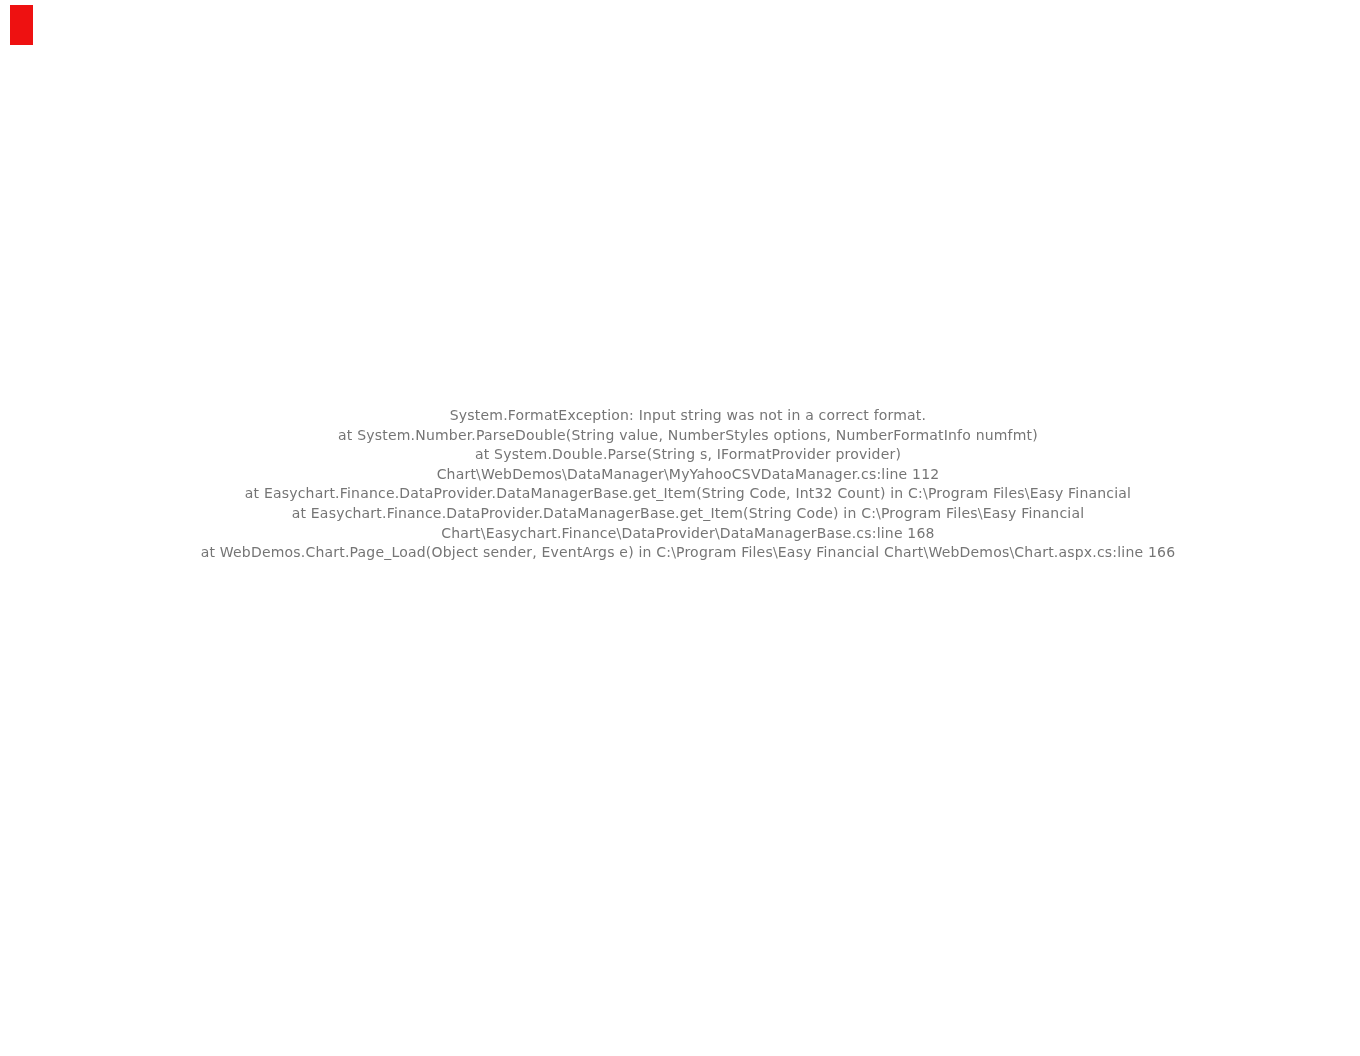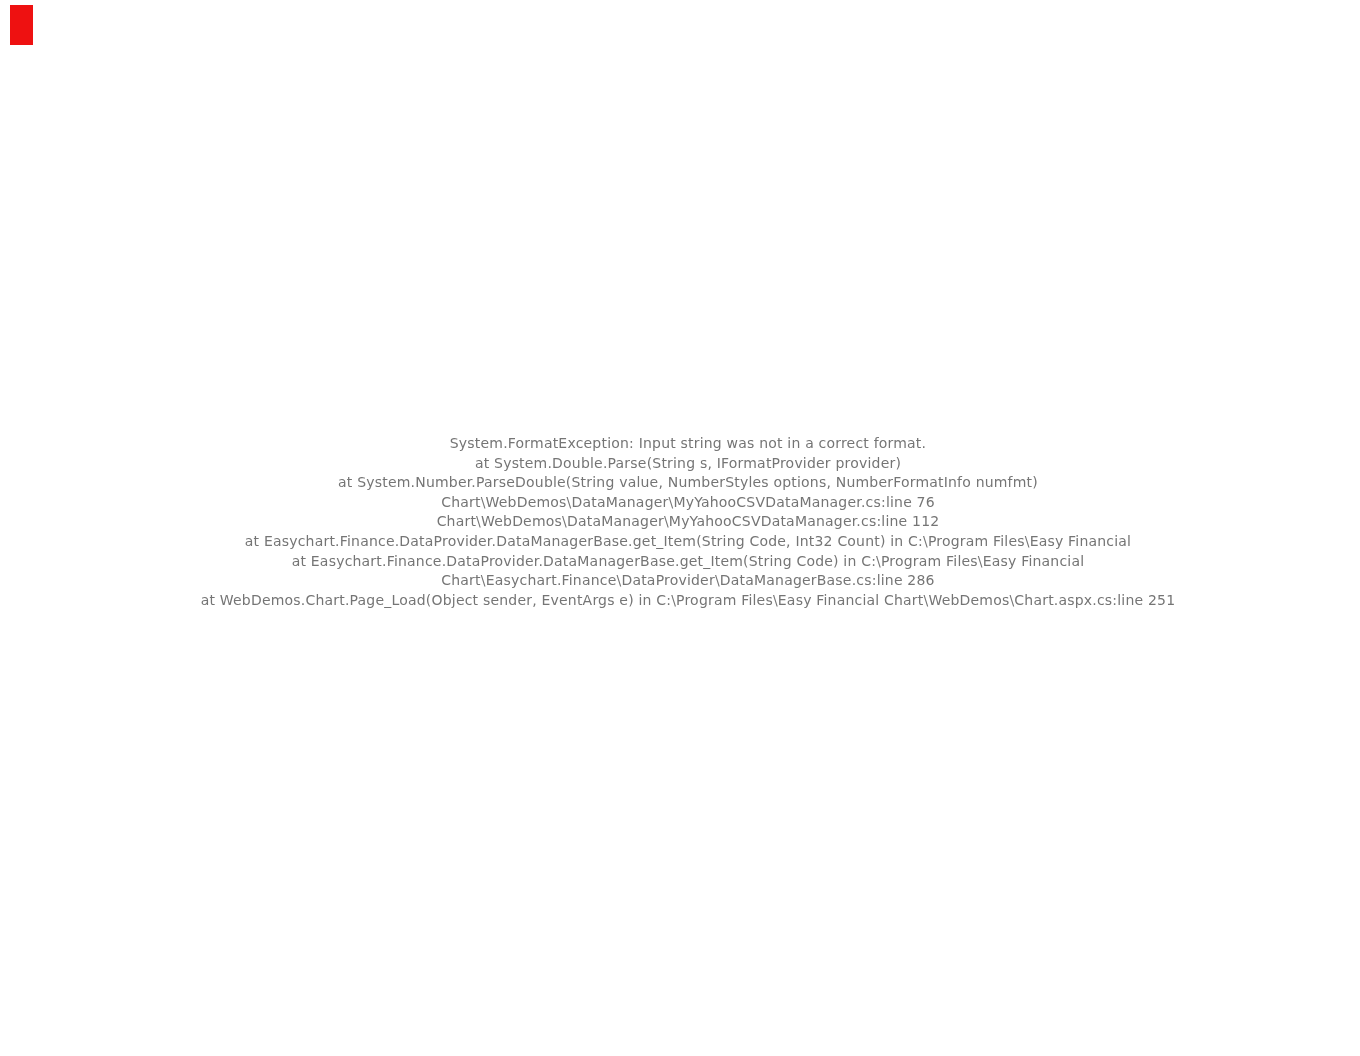--- a/index.html
+++ b/index.html
@@ -25,38 +25,36 @@
   .trace {
     position: absolute;
     left: 16px;
     top: 406px;
     width: 1344px;
     text-align: center;
     font-size: 14px;
     line-height: 19.6px;
     letter-spacing: 0.2px;
     color: #757575;
-    margin-top: 28px;
   }
   .trace-line {
     white-space: nowrap;
   }
 </style>
 </head>
 <body>
 
 <div>
 
   <div class="red-marker" style="background: rgb(238, 17, 17);"></div>
 
   <div class="trace">
     <div class="trace-line">System.FormatException: Input string was not in a correct format.</div>
+    <div class="trace-line">at System.Number.ParseDouble(String value, NumberStyles options, NumberFormatInfo numfmt)</div>
     <div class="trace-line">at System.Double.Parse(String s, IFormatProvider provider)</div>
-    <div class="trace-line">at System.Number.ParseDouble(String value, NumberStyles options, NumberFormatInfo numfmt)</div>
-    <div class="trace-line">Chart\WebDemos\DataManager\MyYahooCSVDataManager.cs:line 76</div>
     <div class="trace-line">Chart\WebDemos\DataManager\MyYahooCSVDataManager.cs:line 112</div>
     <div class="trace-line">at Easychart.Finance.DataProvider.DataManagerBase.get_Item(String Code, Int32 Count) in C:\Program Files\Easy Financial</div>
     <div class="trace-line">at Easychart.Finance.DataProvider.DataManagerBase.get_Item(String Code) in C:\Program Files\Easy Financial</div>
-    <div class="trace-line">Chart\Easychart.Finance\DataProvider\DataManagerBase.cs:line 286</div>
-    <div class="trace-line">at WebDemos.Chart.Page_Load(Object sender, EventArgs e) in C:\Program Files\Easy Financial Chart\WebDemos\Chart.aspx.cs:line 251</div>
+    <div class="trace-line">Chart\Easychart.Finance\DataProvider\DataManagerBase.cs:line 168</div>
+    <div class="trace-line">at WebDemos.Chart.Page_Load(Object sender, EventArgs e) in C:\Program Files\Easy Financial Chart\WebDemos\Chart.aspx.cs:line 166</div>
   </div>
 
 </div>
 
 </body></html>

